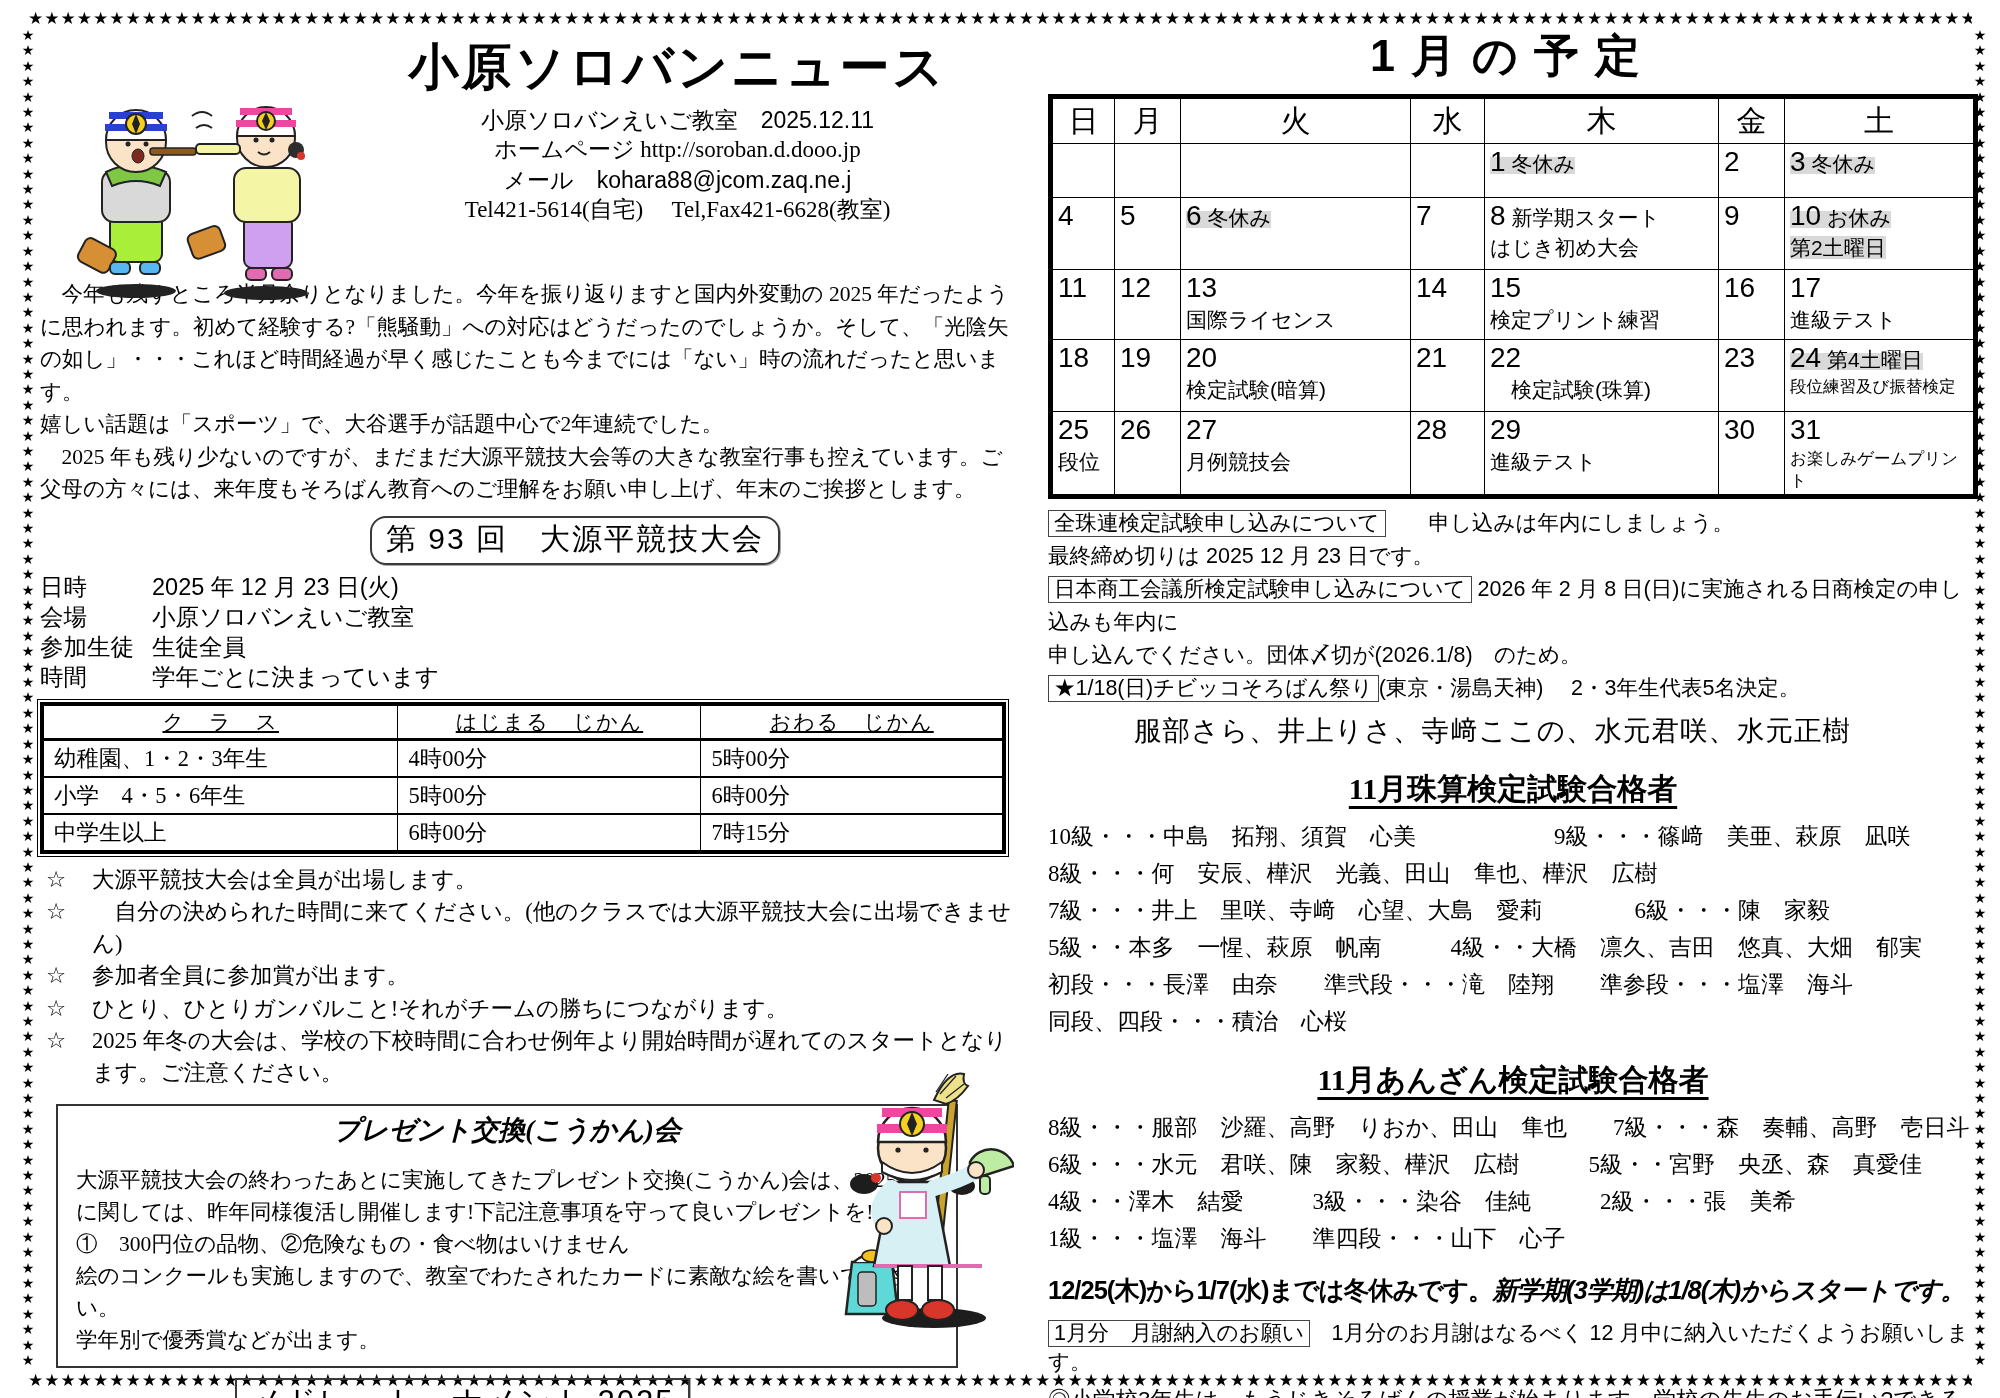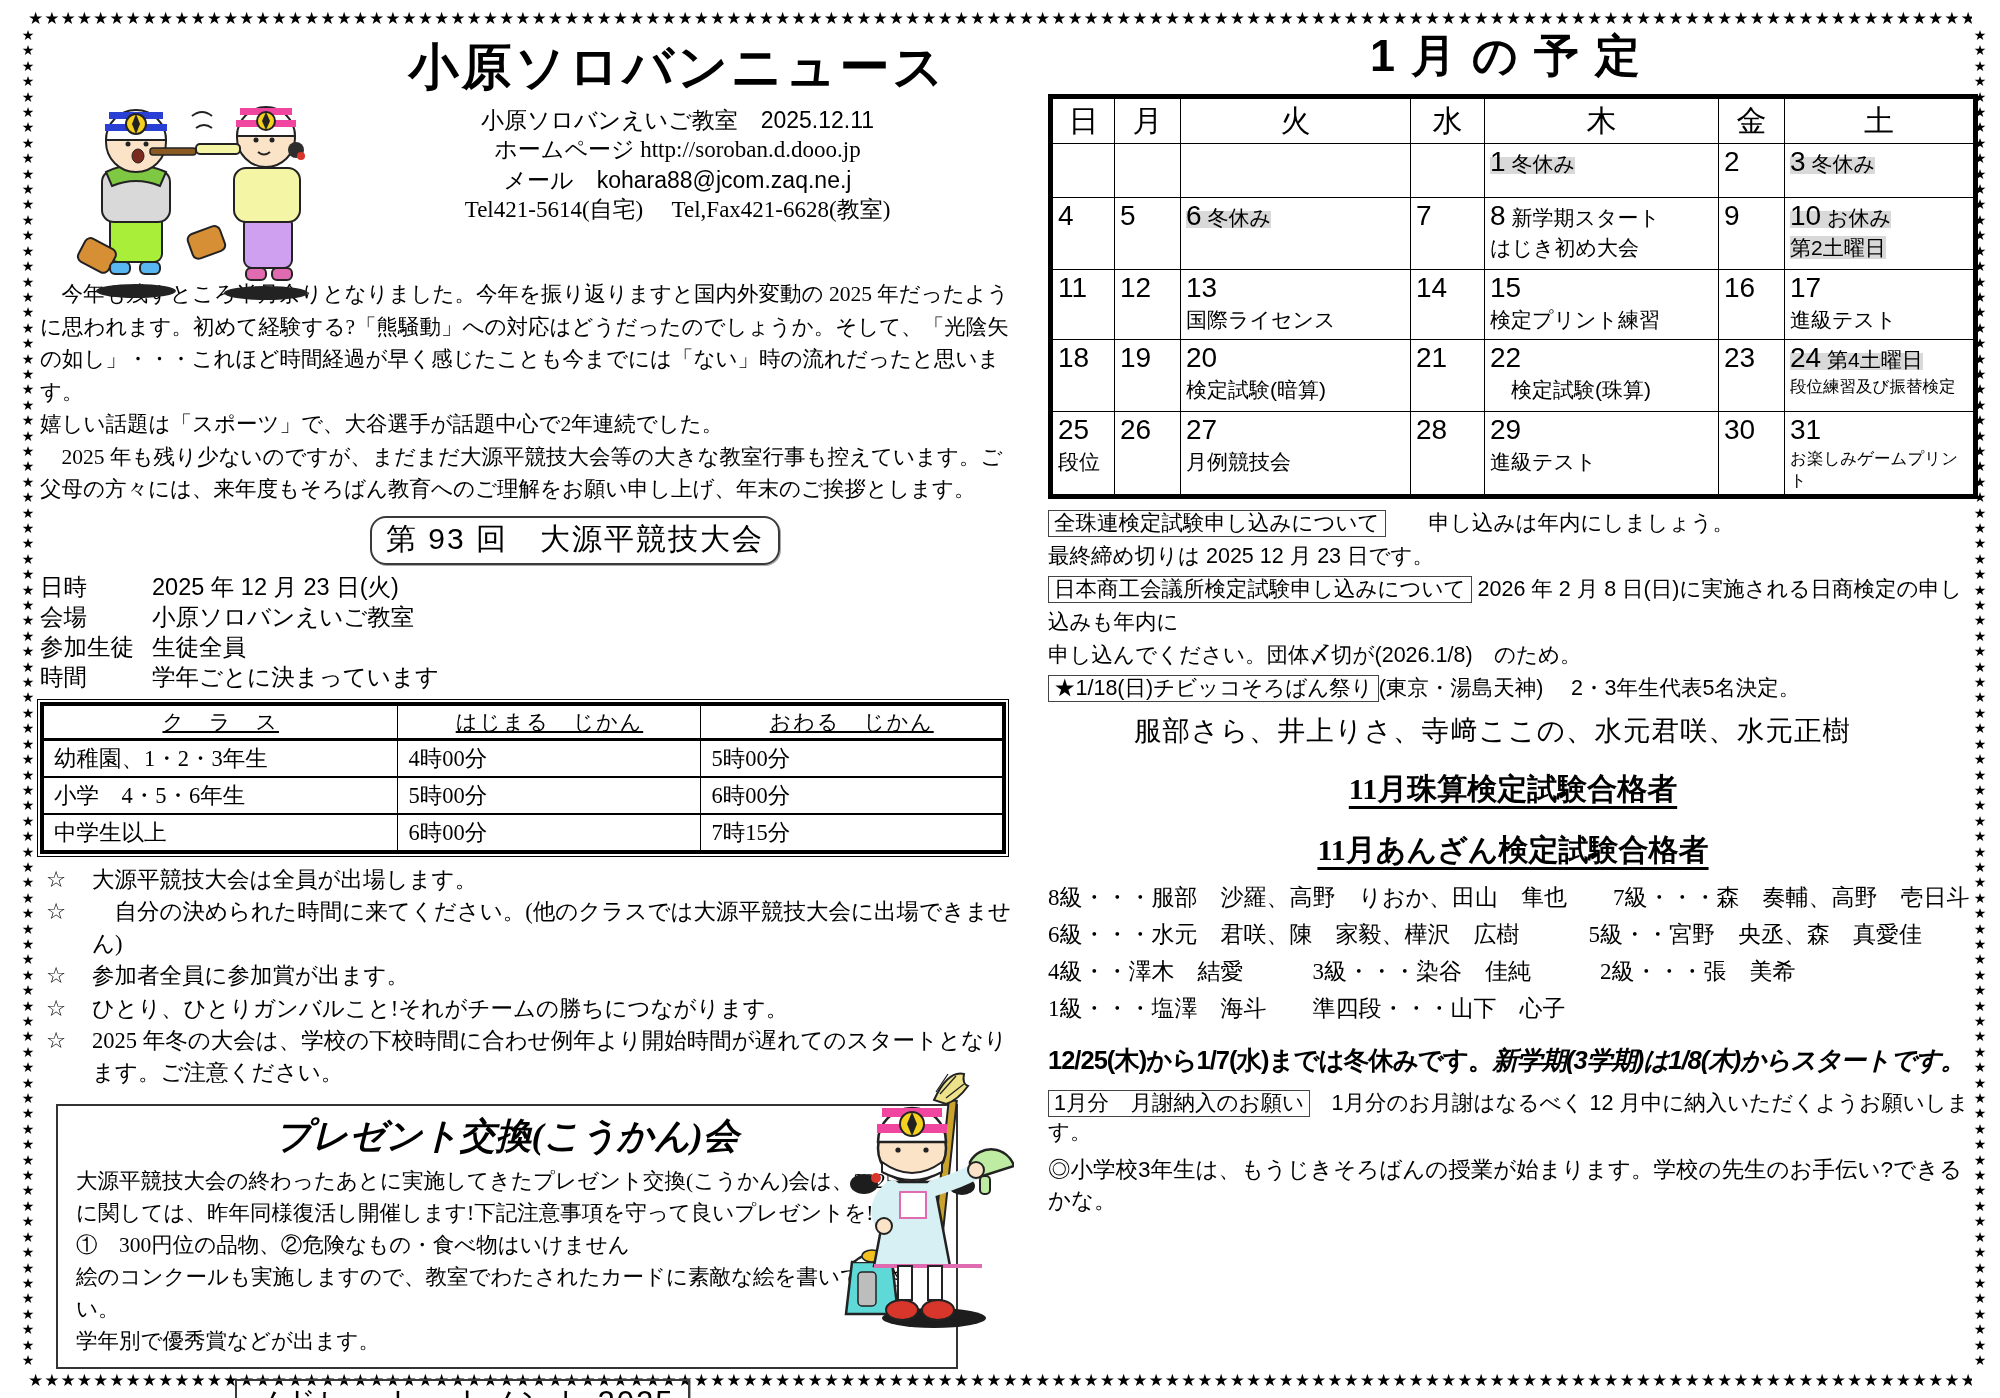--- a/index.html
+++ b/index.html
@@ -40,21 +40,21 @@
             font-size:21px;height:30px;letter-spacing:2px;text-decoration:underline;}
   .times td{border:1.2px solid #000;border-top:2.5px solid #000;height:33px;padding-left:10px;font-family:Liberation Serif, serif;}
   .times .c0{width:37%;} .times .c1{width:31.5%;} .times .c2{width:31.5%;}
   
   .notes{margin-top:10px;font-family:"Liberation Serif",serif;font-size:22.5px;line-height:31.5px;}
   .note-row{display:flex;margin:1px 0;}
   .note-mark{width:46px;flex:none;padding-left:6px;}
   
   .present-box{border:2px solid #333;width:862px;margin:16px 0 10px 16px;padding:6px 18px 10px;}
   .present-title{text-align:center;font-family:"Liberation Serif",serif;font-weight:bold;
-                 font-style:italic;font-size:36px;margin-bottom:4px;}
+                 font-style:italic;font-size:27px;margin-bottom:16px;}
   .present-lines{font-family:"Liberation Serif",serif;font-size:21.5px;line-height:32px;}
   
   .cal-title{text-align:center;font-size:45px;font-weight:600;letter-spacing:16px;}
   .calendar{width:100%;border-collapse:collapse;border:5px solid #000;margin-top:8px;}
   .calendar th{border:1.6px solid #000;height:42px;font-size:30px;font-weight:400;}
   .calendar td{border:1.6px solid #000;vertical-align:top;padding:2px 5px;}
   .cal-num{font-size:28px;}
   .cal-lbl{font-size:21px;}
   .cal-sub{font-size:21px;margin-top:2px;}
   .cal-sub.small{font-size:16.5px;}
@@ -612,20 +612,28 @@
         <div class="notice-line"><span class="boxed">全珠連検定試験申し込みについて</span><span>　　申し込みは年内にしましょう。</span></div>
         <div class="notice-line"><span>最終締め切りは 2025 12 月 23 日です。</span></div>
         <div class="notice-line"><span class="boxed">日本商工会議所検定試験申し込みについて</span><span> 2026 年 2 月 8 日(日)に実施される日商検定の申し込みも年内に</span></div>
         <div class="notice-line"><span>申し込んでください。団体〆切が(2026.1/8)　のため。</span></div>
         <div class="notice-line"><span class="boxed">★1/18(日)チビッコそろばん祭り</span><span>(東京・湯島天神)　 2・3年生代表5名決定。</span></div>
       </div>
 
     <div class="festival-names">服部さら、井上りさ、寺﨑ここの、水元君咲、水元正樹</div>
 
     <div class="pass-title">11月珠算検定試験合格者</div>
+    <div class="pass-lines">
+        <div>10級・・・中島　拓翔、須賀　心美　　　　　　9級・・・篠﨑　美亜、萩原　凪咲</div>
+        <div>8級・・・何　安辰、樺沢　光義、田山　隼也、樺沢　広樹</div>
+        <div>7級・・・井上　里咲、寺﨑　心望、大島　愛莉　　　　6級・・・陳　家毅</div>
+        <div>5級・・本多　一惺、萩原　帆南　　　4級・・大橋　凛久、吉田　悠真、大畑　郁実</div>
+        <div>初段・・・長澤　由奈　　準弐段・・・滝　陸翔　　準参段・・・塩澤　海斗</div>
+        <div>同段、四段・・・積治　心桜</div>
+      </div>
 
     <div class="pass-title">11月あんざん検定試験合格者</div>
     <div class="pass-lines">
         <div>8級・・・服部　沙羅、高野　りおか、田山　隼也　　7級・・・森　奏輔、高野　壱日斗</div>
         <div>6級・・・水元　君咲、陳　家毅、樺沢　広樹　　　5級・・宮野　央丞、森　真愛佳</div>
         <div>4級・・澤木　結愛　　　3級・・・染谷　佳純　　　2級・・・張　美希</div>
         <div>1級・・・塩澤　海斗　　準四段・・・山下　心子</div>
       </div>
 
     <div class="winter-line">

